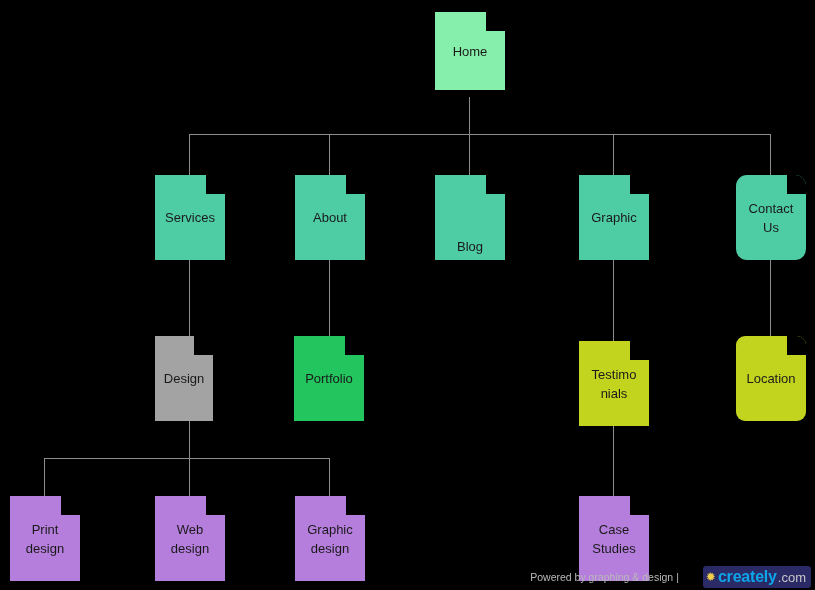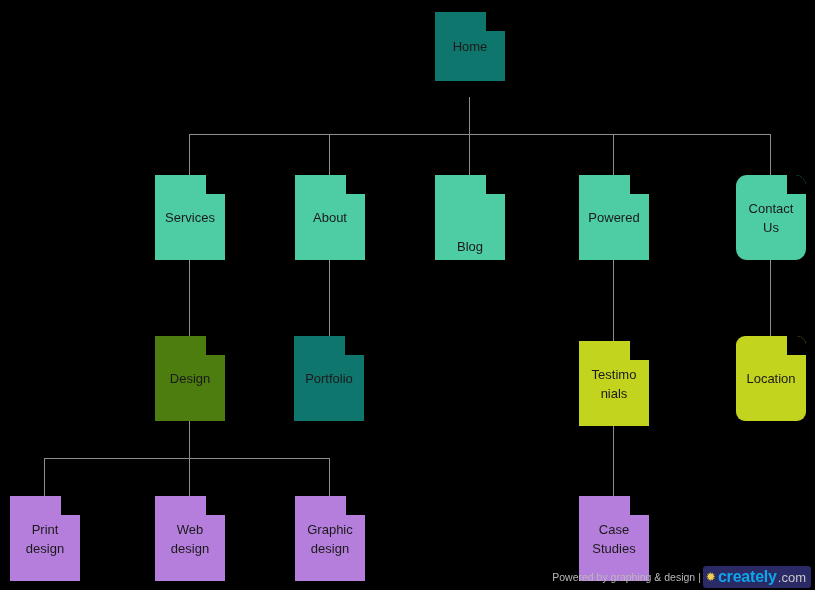--- a/index.html
+++ b/index.html
@@ -56,21 +56,21 @@
     position: absolute;
     right: 4px;
     bottom: 2px;
     display: flex;
     align-items: center;
     font-size: 11px;
     color: #cfcfcf;
   }
   #watermark .wm-text {
     color: #b9b9b9;
-    margin-right: 2px;
+    margin-right: 24px;
     font-size: 10.5px;
     white-space: nowrap;
   }
   #watermark .wm-logo {
     display: inline-flex;
     align-items: center;
     background: #2a2a66;
     border-radius: 3px;
     padding: 2px 5px 2px 3px;
   }
@@ -114,21 +114,21 @@
   <div class="edge v" style="left:770px; top:260px; height:76px;"></div>
 
   <div class="edge v" style="left:189px; top:421px; height:38px;"></div>
   <div class="edge h" style="left:44px; top:458px; width:286px;"></div>
   <div class="edge v" style="left:44px; top:458px; height:38px;"></div>
   <div class="edge v" style="left:189px; top:458px; height:38px;"></div>
   <div class="edge v" style="left:329px; top:458px; height:38px;"></div>
 
   <div class="edge v" style="left:613px; top:426px; height:70px;"></div>
 
-  <div class="node" style="left:435px; top:12px; width:70px; height:69px; background:#0f766e;">
+  <div class="node" style="left:435px; top:12px; width:70px; height:78px; background:#86efac;">
     <span class="fold"></span>
     <span class="label">Home</span>
   </div>
 
   <div class="node" style="left:155px; top:175px; width:70px; height:85px; background:#4ecca3;">
     <span class="fold"></span>
     <span class="label">Services</span>
   </div>
 
   <div class="node" style="left:295px; top:175px; width:70px; height:85px; background:#4ecca3;">
@@ -136,34 +136,34 @@
     <span class="label">About</span>
   </div>
 
   <div class="node" style="left:435px; top:175px; width:70px; height:85px; background:#4ecca3;align-items:flex-end;">
     <span class="fold"></span>
     <span class="label">Blog</span>
   </div>
 
   <div class="node" style="left:579px; top:175px; width:70px; height:85px; background:#4ecca3;">
     <span class="fold"></span>
-    <span class="label">Powered</span>
+    <span class="label">Graphic</span>
   </div>
 
   <div class="node" style="left:736px; top:175px; width:70px; height:85px; background:#4ecca3;border-radius:11px;">
     <span class="fold"></span>
     <span class="label">Contact Us</span>
   </div>
 
-  <div class="node" style="left:155px; top:336px; width:70px; height:85px; background:#4d7c0f;justify-content:center;">
+  <div class="node" style="left:155px; top:336px; width:58px; height:85px; background:#a3a3a3;justify-content:center;">
     <span class="fold"></span>
     <span class="label">Design</span>
   </div>
 
-  <div class="node" style="left:294px; top:336px; width:70px; height:85px; background:#0f766e;">
+  <div class="node" style="left:294px; top:336px; width:70px; height:85px; background:#22c55e;">
     <span class="fold"></span>
     <span class="label">Portfolio</span>
   </div>
 
   <div class="node" style="left:579px; top:341px; width:70px; height:85px; background:#c3d41f;">
     <span class="fold"></span>
     <span class="label">Testimo
 nials</span>
   </div>
 

